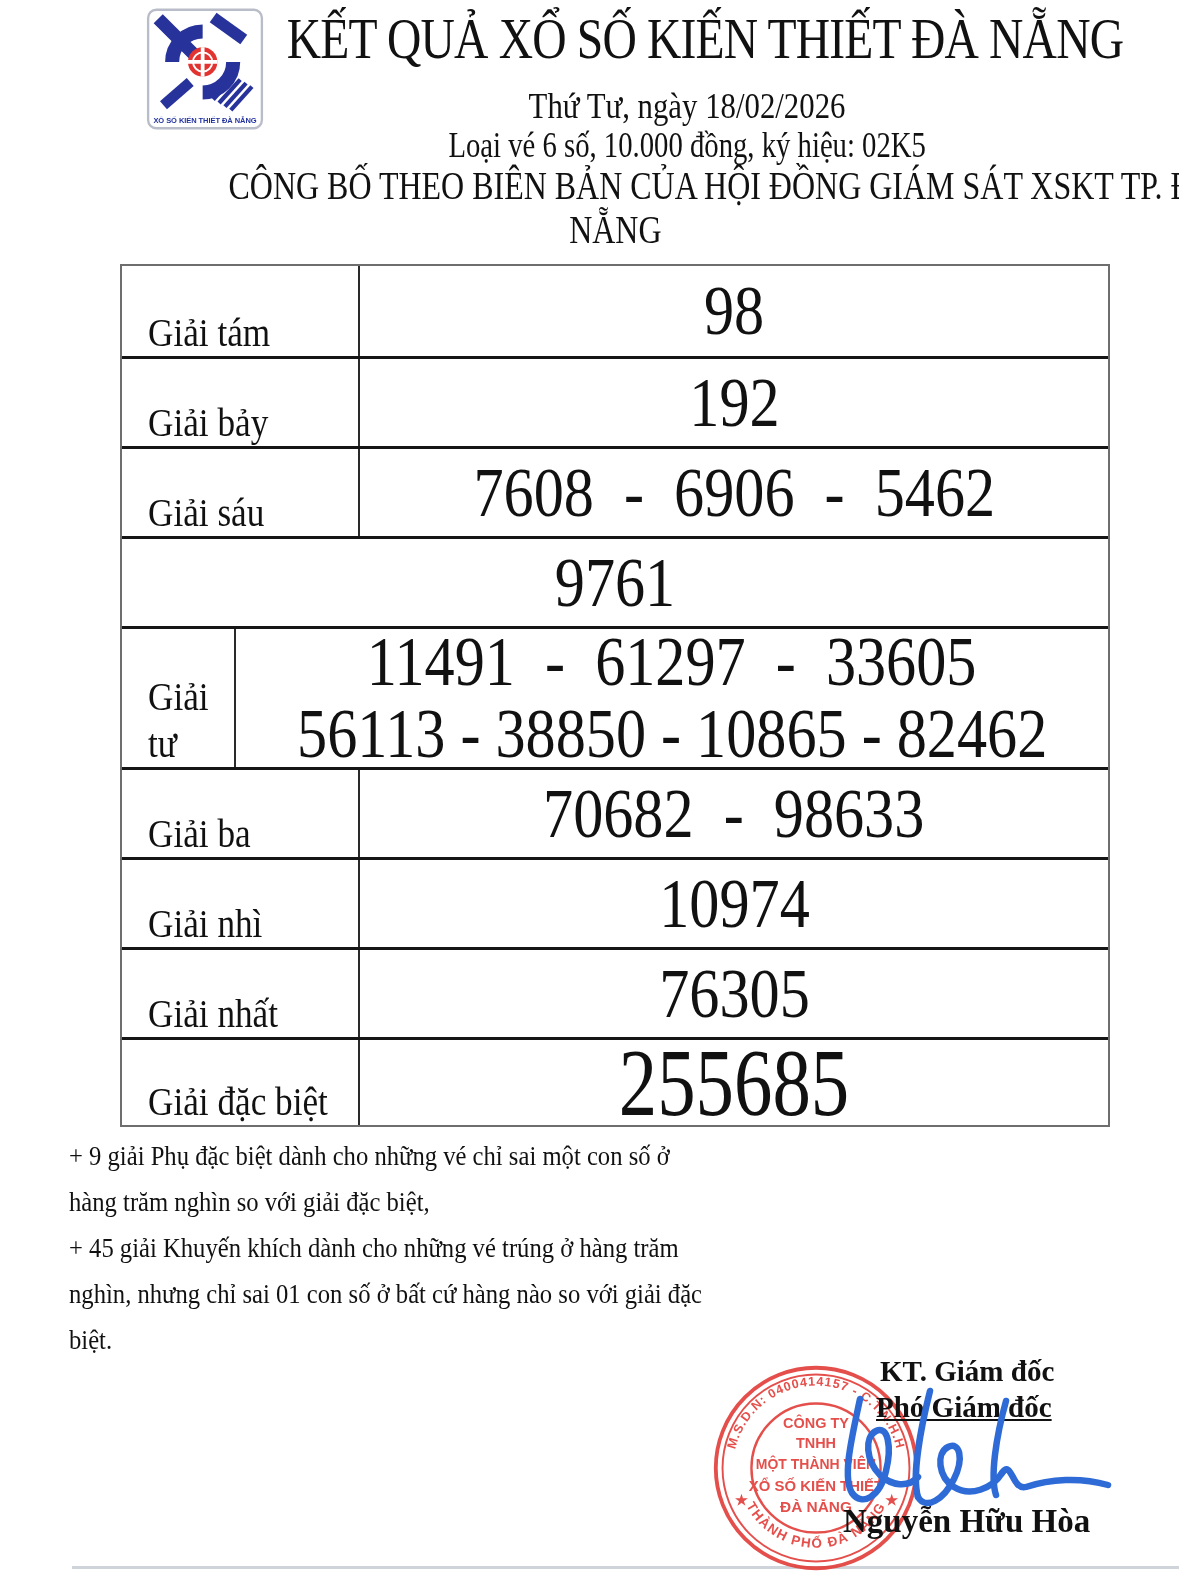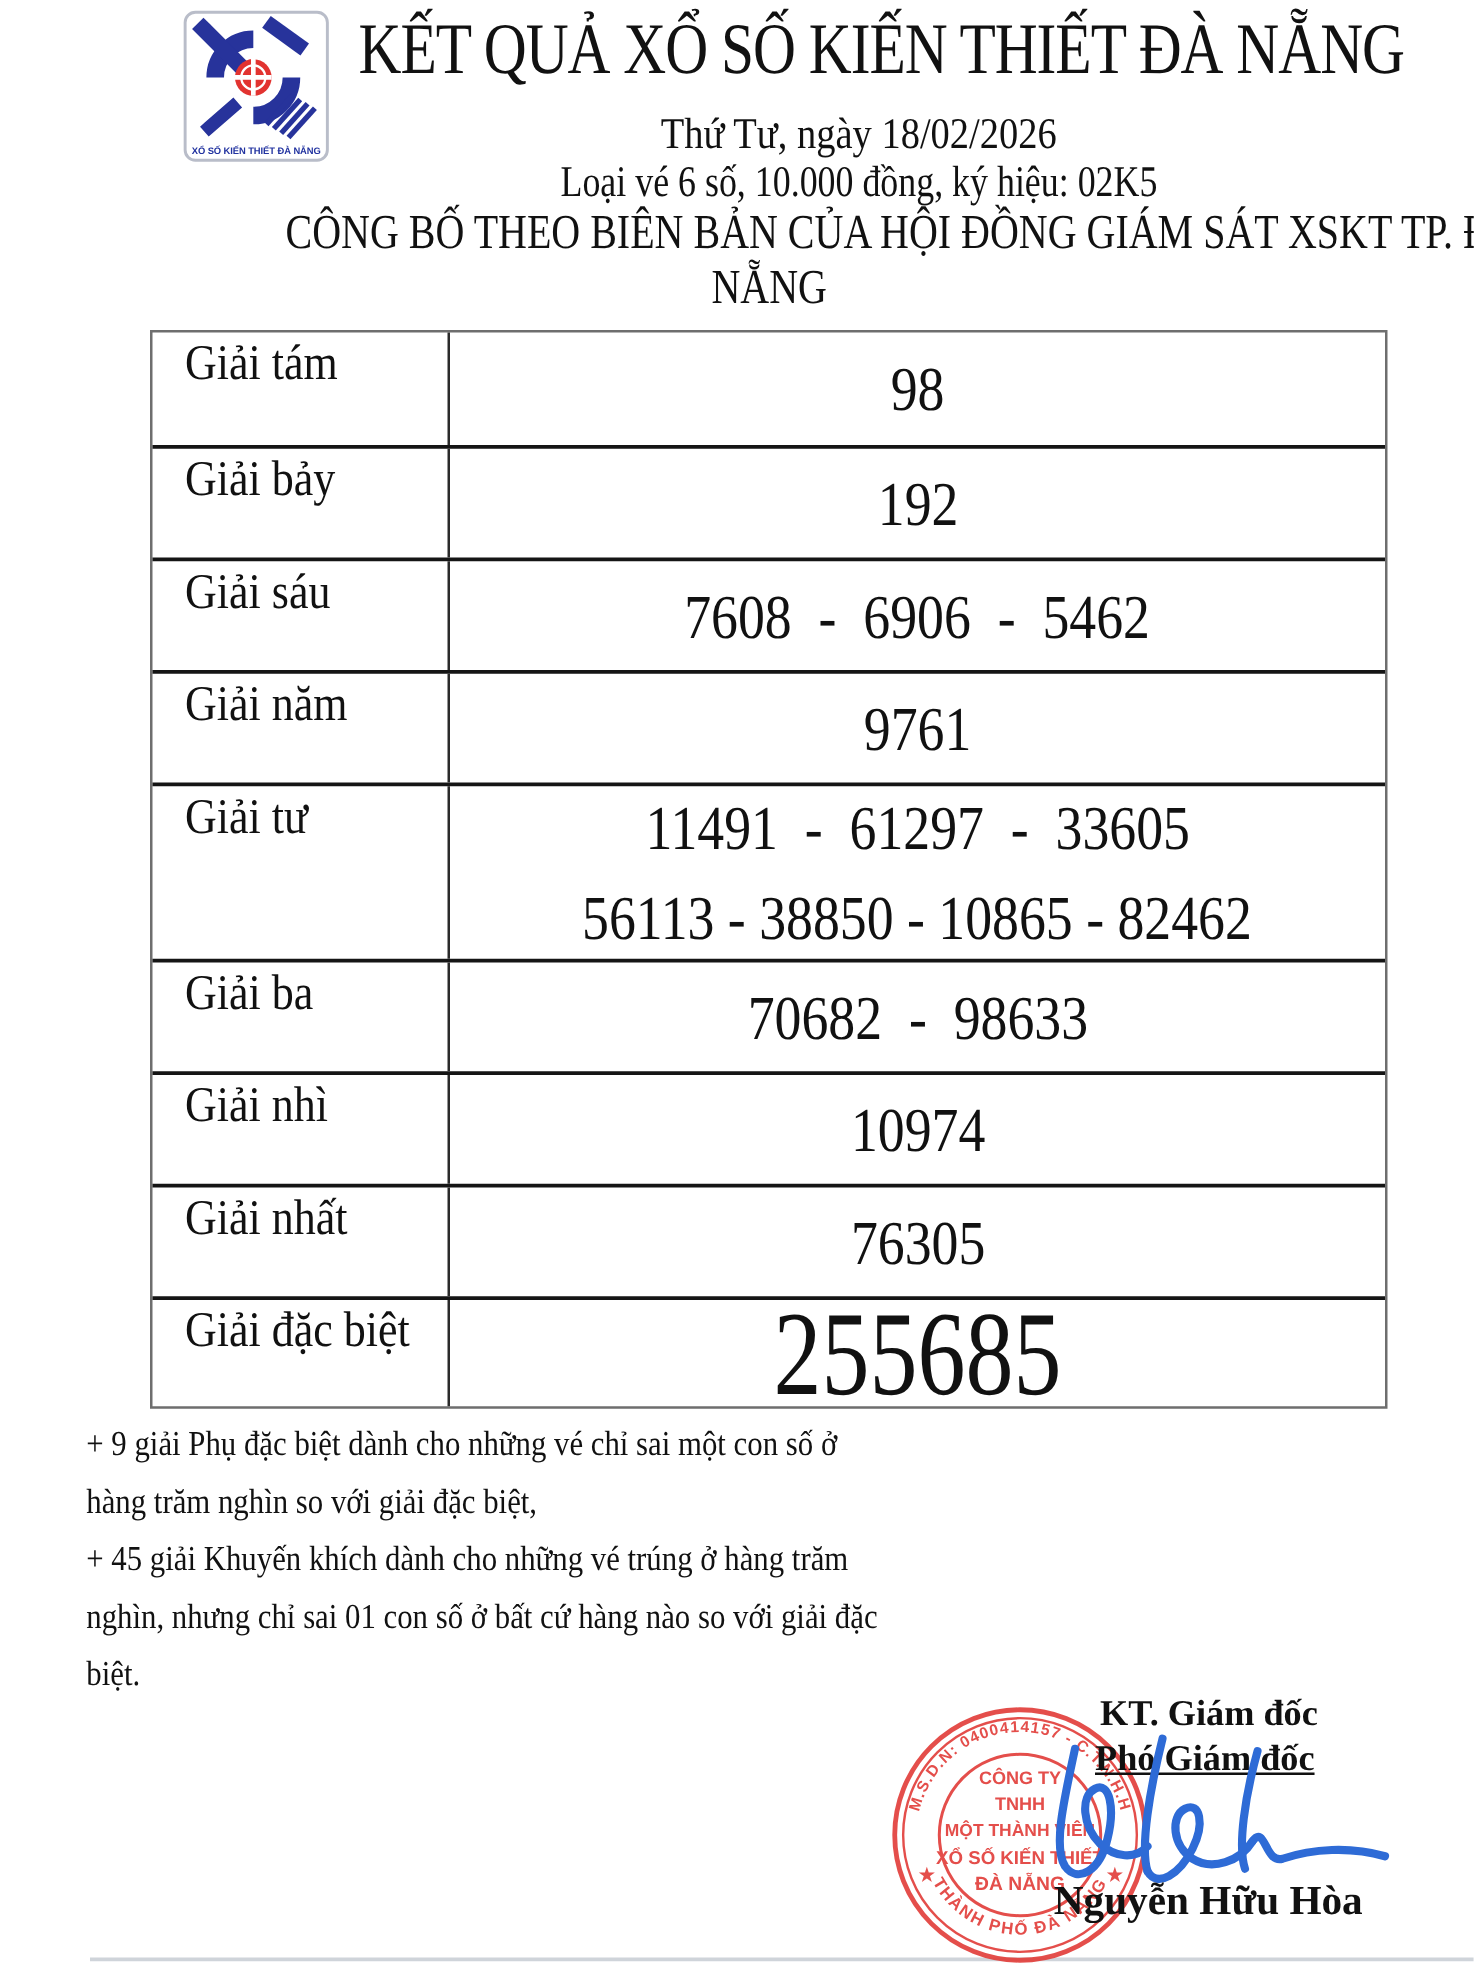--- a/index.html
+++ b/index.html
@@ -29,23 +29,23 @@
   
   .announce{margin:16px 0 0 120px; width:990px; text-align:center;
             font-size:39px; line-height:44px;}
   .announce div{white-space:nowrap;}
 
   
   .tbl{margin:12px 0 0 120px; width:990px; border:2px solid #6e6e6e;}
   .t-row{display:flex; border-top:3px solid #151515;}
   .t-row:first-child{border-top:none;}
   .t-label{width:238px; border-right:2px solid #2a2a2a; display:flex;
-           align-items:flex-start; padding-left:26px; font-size:40px;}
+           align-items:flex-end; padding-left:26px; font-size:40px;}
   .t-val{flex:1; display:flex; flex-direction:column; align-items:center;
-         justify-content:center; font-size:50px; line-height:72px;}
+         justify-content:center; font-size:70px; line-height:72px;}
   .t-val div{white-space:pre;}
   .h-std{height:90px;} .h-tall{height:141px;} .h-sp{height:88px;}
   .t-val.special{font-size:96px; line-height:96px;}
 
   
   .notes{margin:6px 0 0 69px; font-size:28px; line-height:46px;}
   .notes div{white-space:nowrap;}
 
   
   .sig-layer{position:absolute; left:0; top:0; width:1179px; height:1573px; pointer-events:none;}
@@ -127,23 +127,20 @@
   <div class="t-row h-std">
     <div class="t-label">
         <span class="sq88 oleft">Giải sáu</span>
       </div>
     <div class="t-val">
         <div><span class="sq86">7608  -  6906  -  5462</span></div>
       </div>
   </div>
 
   <div class="t-row h-std">
-    <div class="t-label">
-        <span class="sq88 oleft">Giải năm</span>
-      </div>
     <div class="t-val">
         <div><span class="sq86">9761</span></div>
       </div>
   </div>
 
   <div class="t-row h-tall">
     <div class="t-label">
         <span class="sq88 oleft">Giải tư</span>
       </div>
     <div class="t-val">

